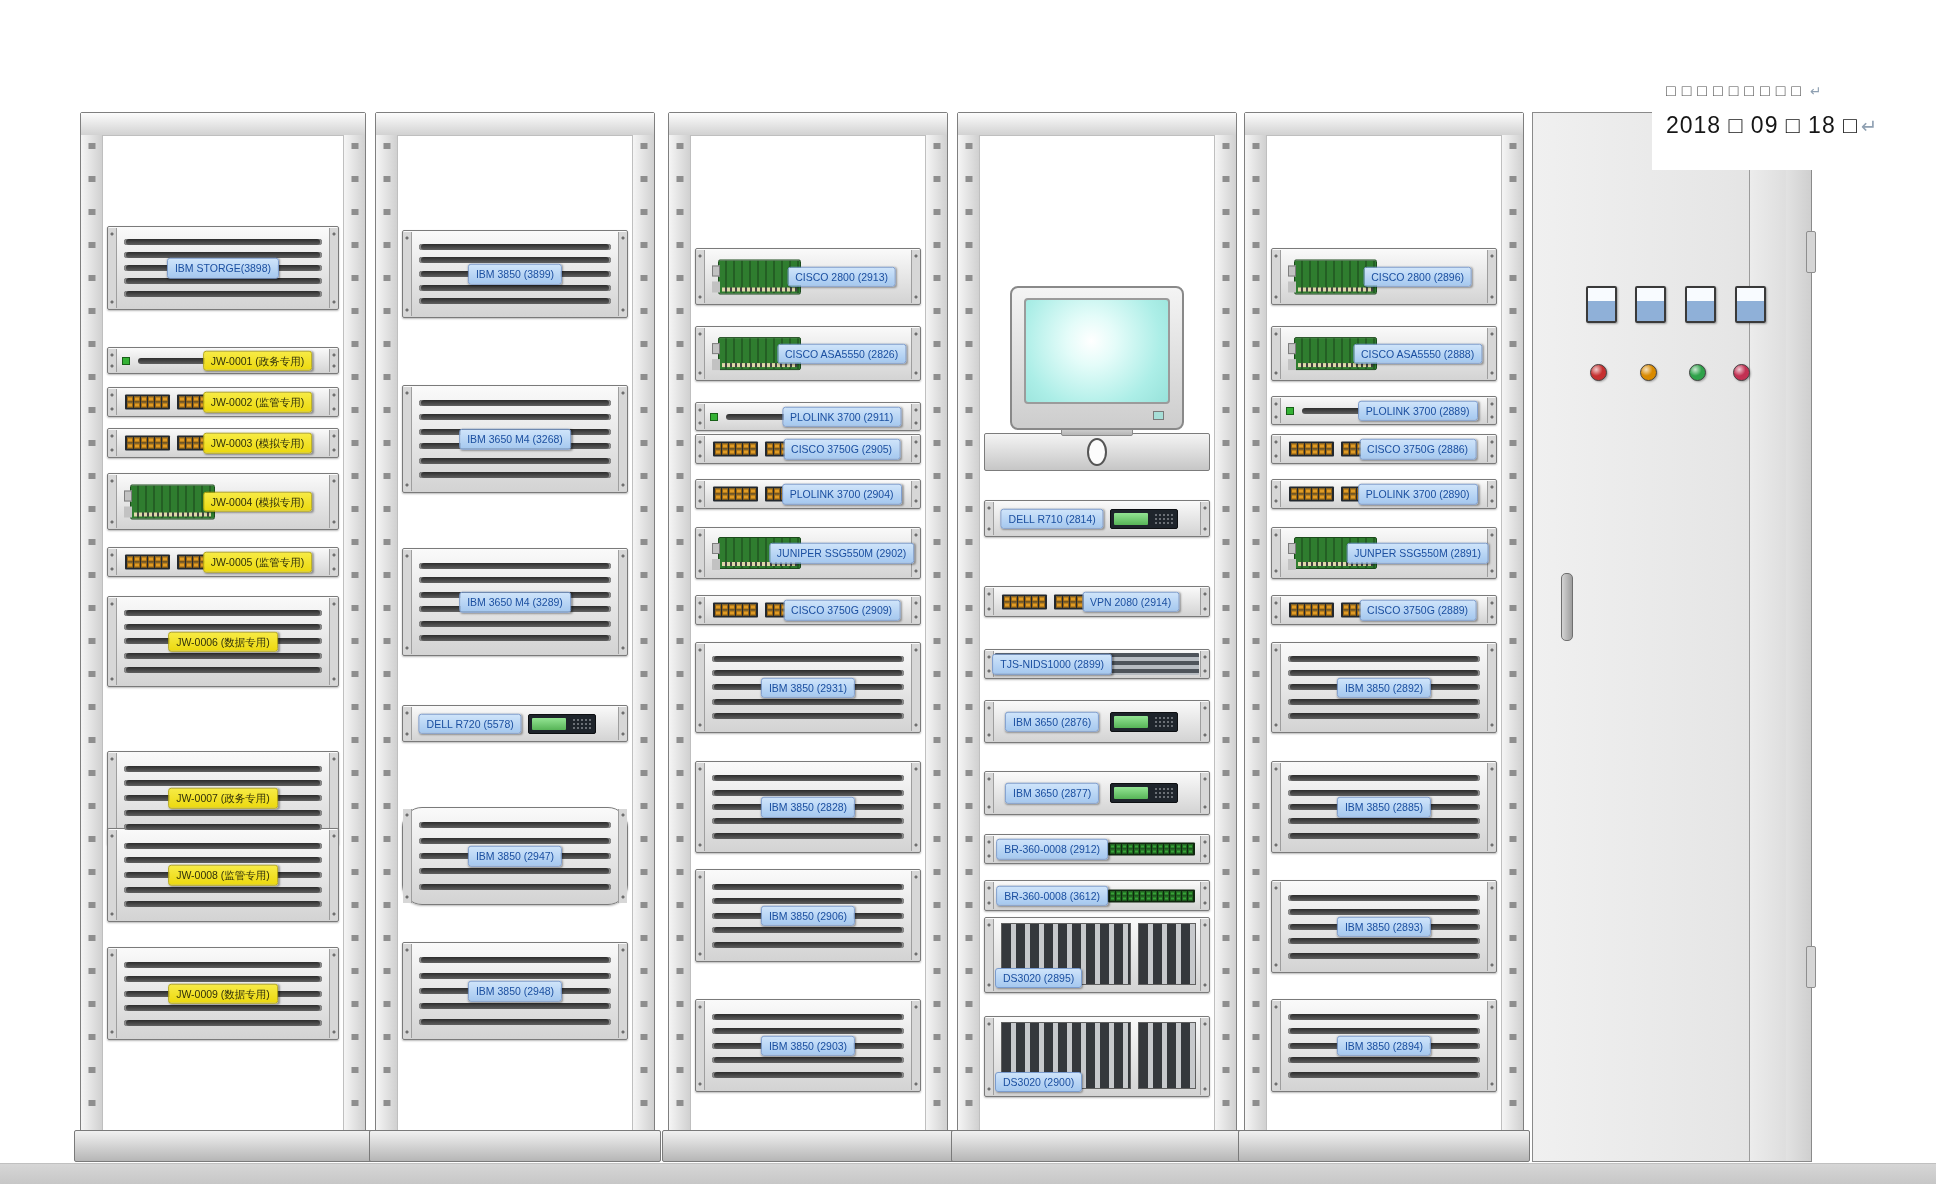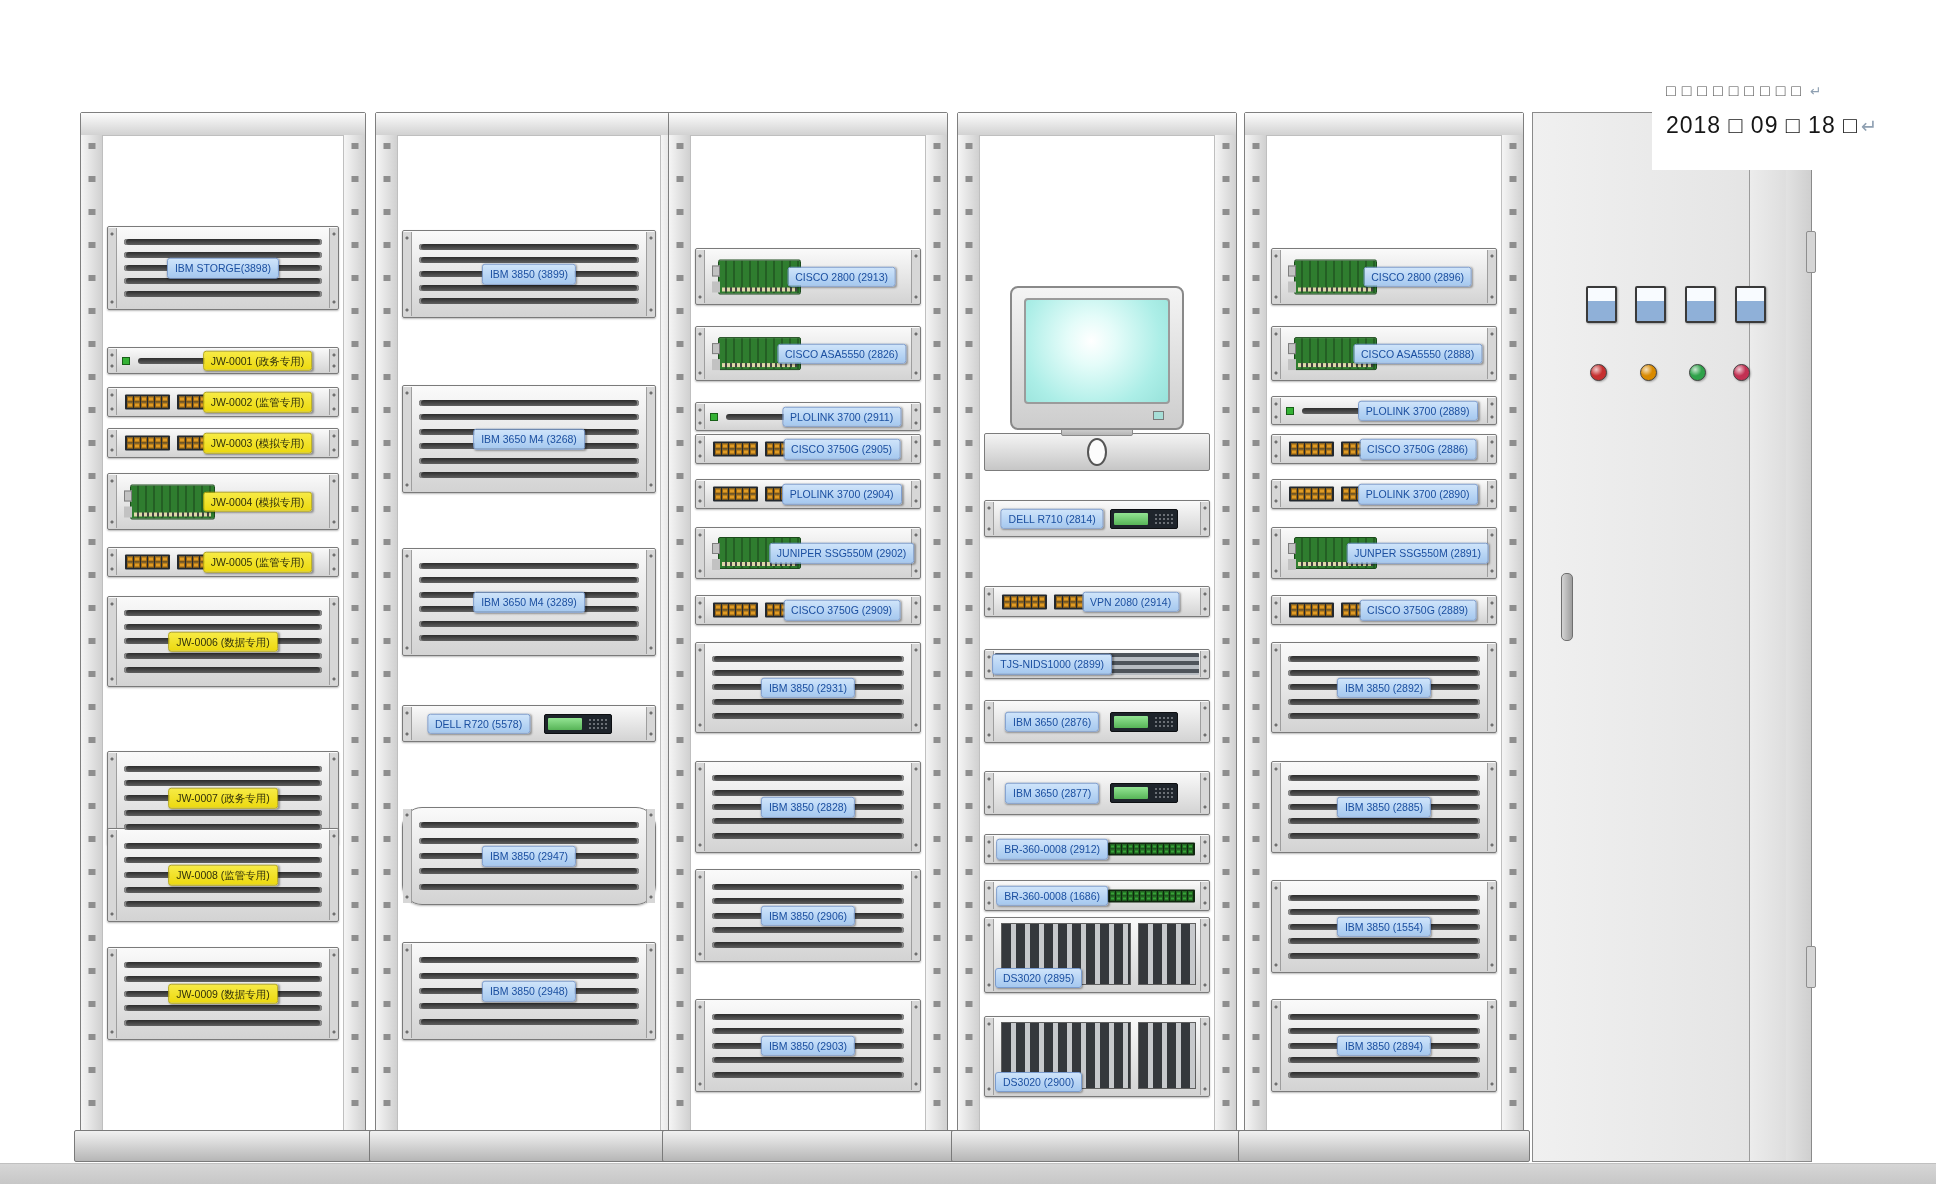--- a/index.html
+++ b/index.html
@@ -298,21 +298,21 @@
         <div class="vents">
           <div class="vent"></div>
           <div class="vent"></div>
           <div class="vent"></div>
           <div class="vent"></div>
           <div class="vent"></div>
         </div>
         <div class="unit-label yellow pos-center">JW-0009 (数据专用)</div>
       </div>
     </div>
-    <div class="rack" style="left: 375px; top: 112px; width: 278px; height: 1048px; padding-left: 28px;">
+    <div class="rack" style="left: 375px; top: 112px; width: 278px; height: 1048px;">
       <div class="rack-top"></div>
       <div class="rack-rail left">
         <div class="rail-holes"></div>
       </div>
       <div class="rack-rail right">
         <div class="rail-holes"></div>
       </div>
       <div class="rack-interior"></div>
       <div class="rack-base"></div>
       <div class="unit u-server" style="top: 117px; height: 86px;">
@@ -723,21 +723,21 @@
           <div class="pcell"></div>
           <div class="pcell"></div>
           <div class="pcell"></div>
           <div class="pcell"></div>
           <div class="pcell"></div>
           <div class="pcell"></div>
           <div class="pcell"></div>
           <div class="pcell"></div>
           <div class="pcell"></div>
         </div>
-        <div class="unit-label blue pos-left">BR-360-0008 (1686)</div>
+        <div class="unit-label blue pos-left">BR-360-0008 (3612)</div>
       </div>
       <div class="unit u-disk" style="top: 804px; height: 74px;">
         <div class="ear left"></div>
         <div class="ear right"></div>
         <div class="drives dleft"></div>
         <div class="drives dright"></div>
         <div class="unit-label blue corner">DS3020 (2895)</div>
       </div>
       <div class="unit u-disk" style="top: 903px; height: 79px;">
         <div class="ear left"></div>
@@ -914,21 +914,21 @@
       <div class="unit u-server" style="top: 767px; height: 91px;">
         <div class="ear left"></div>
         <div class="ear right"></div>
         <div class="vents">
           <div class="vent"></div>
           <div class="vent"></div>
           <div class="vent"></div>
           <div class="vent"></div>
           <div class="vent"></div>
         </div>
-        <div class="unit-label blue pos-center">IBM 3850 (1554)</div>
+        <div class="unit-label blue pos-center">IBM 3850 (2893)</div>
       </div>
       <div class="unit u-server" style="top: 886px; height: 91px;">
         <div class="ear left"></div>
         <div class="ear right"></div>
         <div class="vents">
           <div class="vent"></div>
           <div class="vent"></div>
           <div class="vent"></div>
           <div class="vent"></div>
           <div class="vent"></div>

